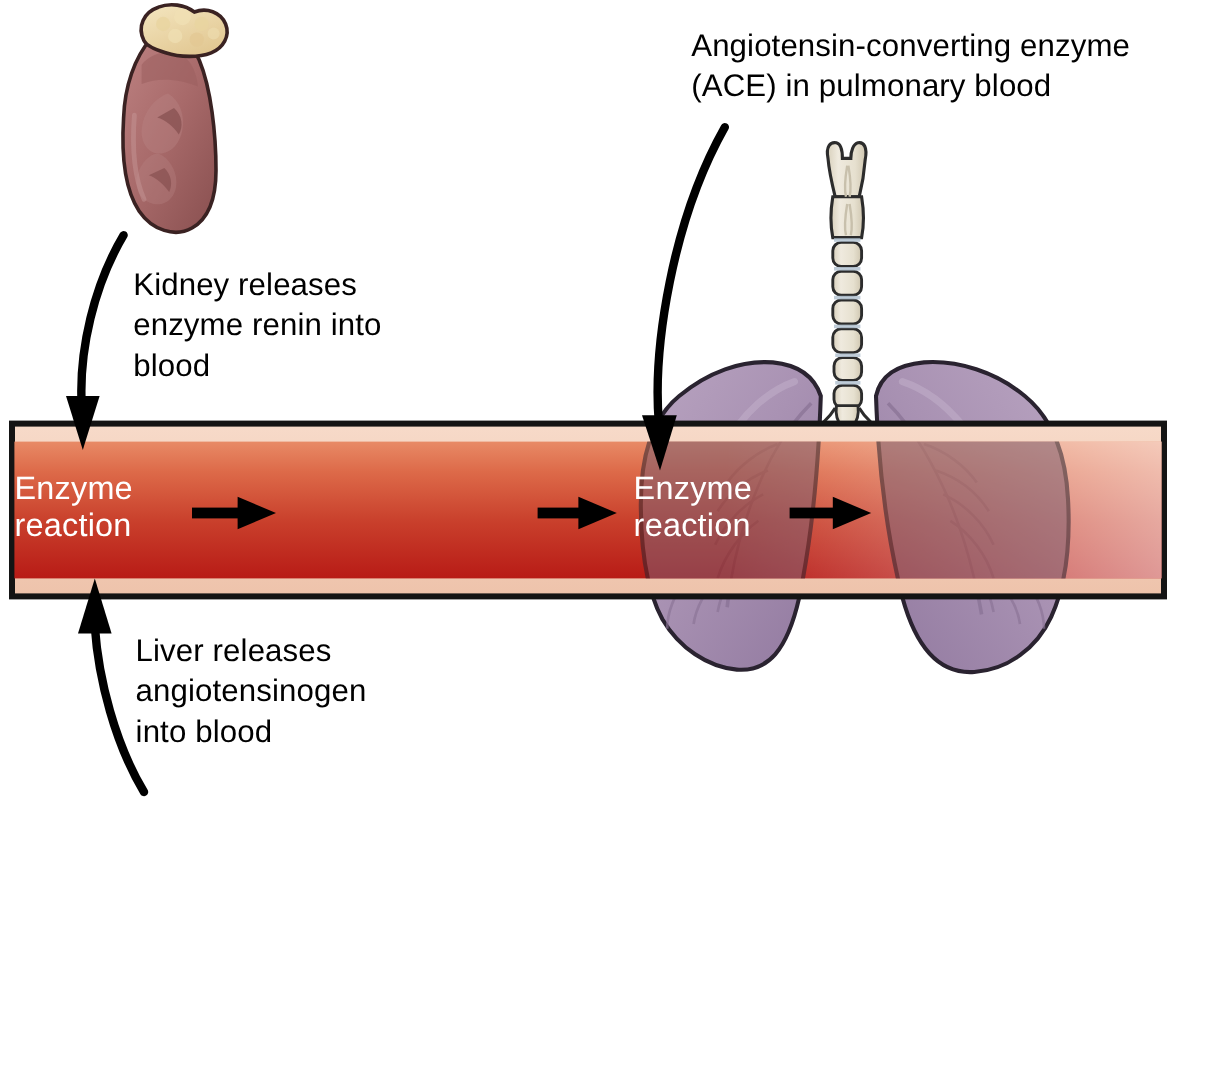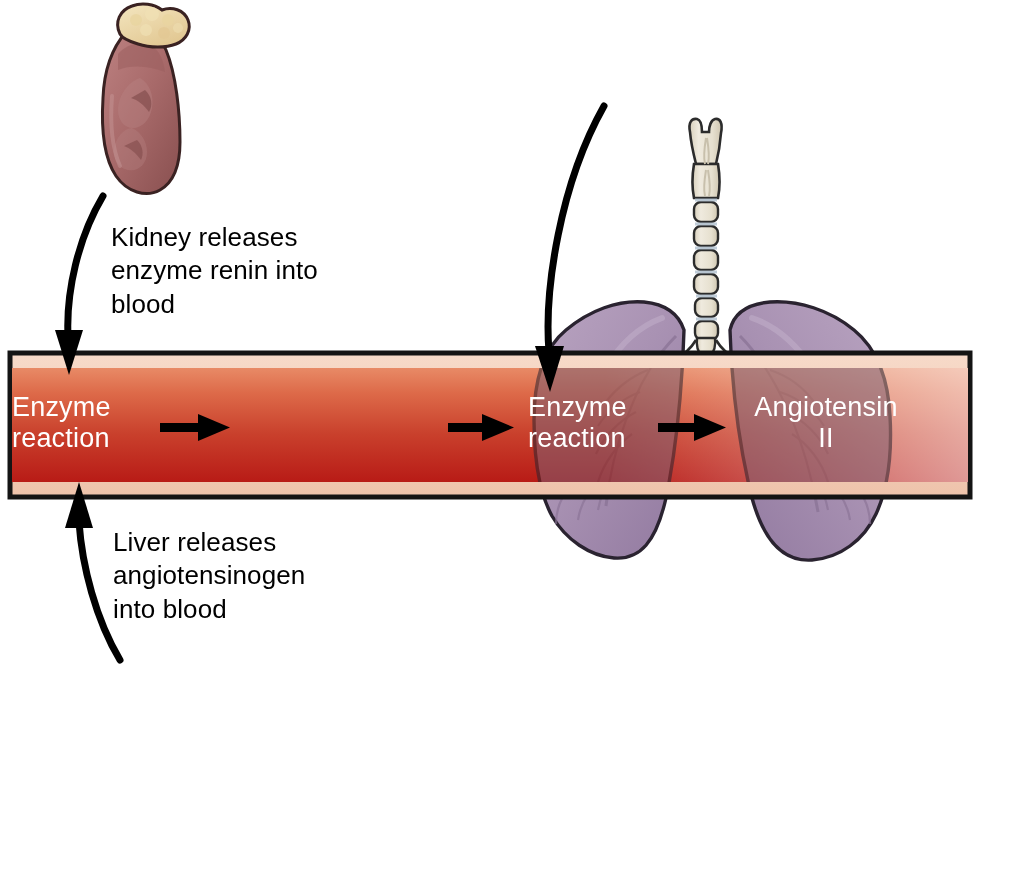--- a/index.html
+++ b/index.html
@@ -254,24 +254,24 @@
   </svg>
 
   <div class="callout" id="label-kidney">Kidney releases
 enzyme renin into
 blood</div>
 
   <div class="callout" id="label-liver">Liver releases
 angiotensinogen
 into blood</div>
 
+  <div class="callout" id="label-ace">Angiotensin-converting enzyme
+(ACE) in pulmonary blood</div>
 
   <div class="vessel-text" id="vt-enzyme1">Enzyme
 reaction</div>
 
 
   <div class="vessel-text" id="vt-enzyme2">Enzyme
 reaction</div>
 
-  <div class="vessel-text" id="vt-ang2">Angiotensin
-II</div>
 
 </div>
 
 </body></html>

